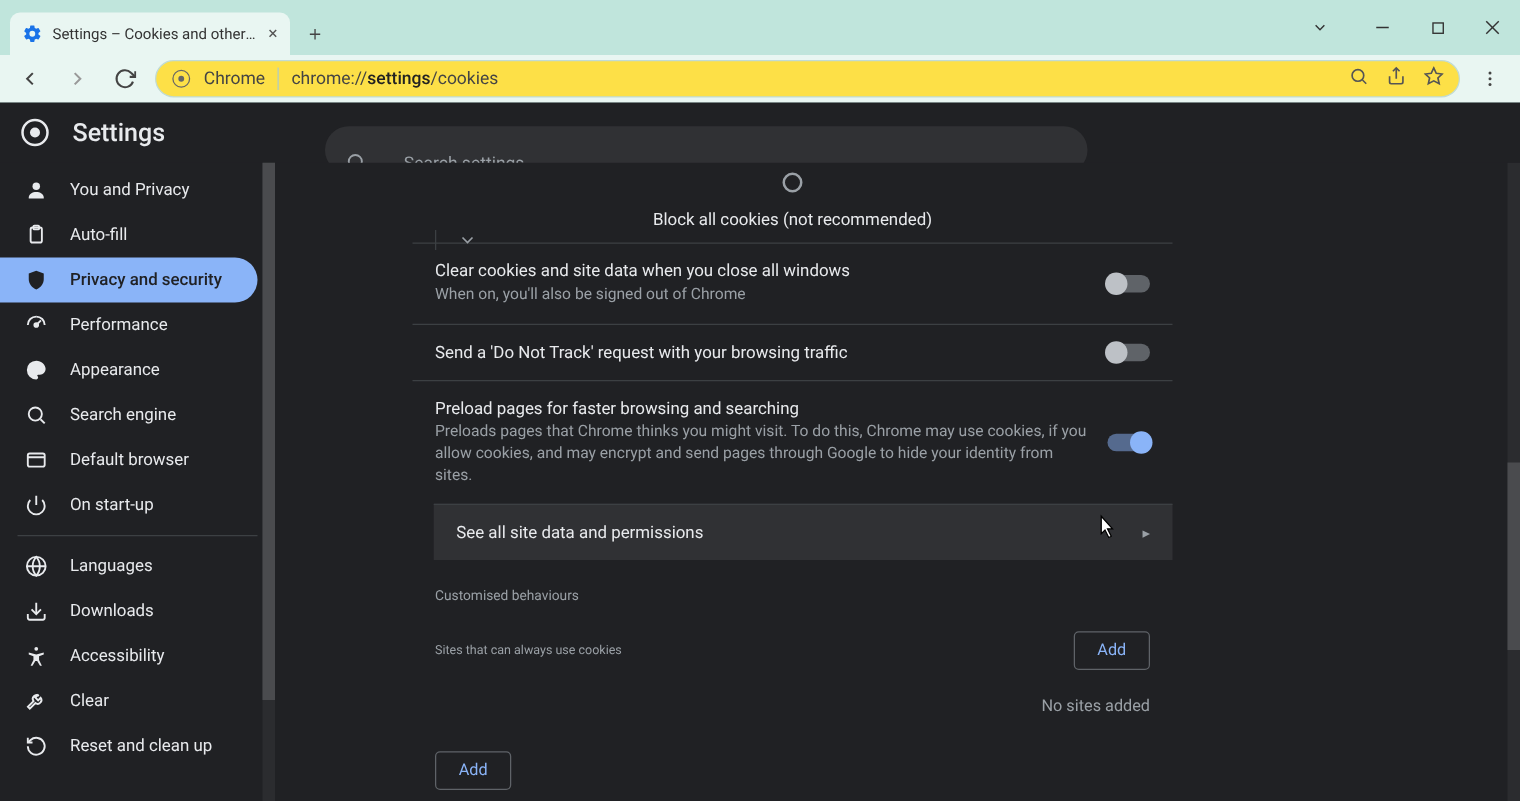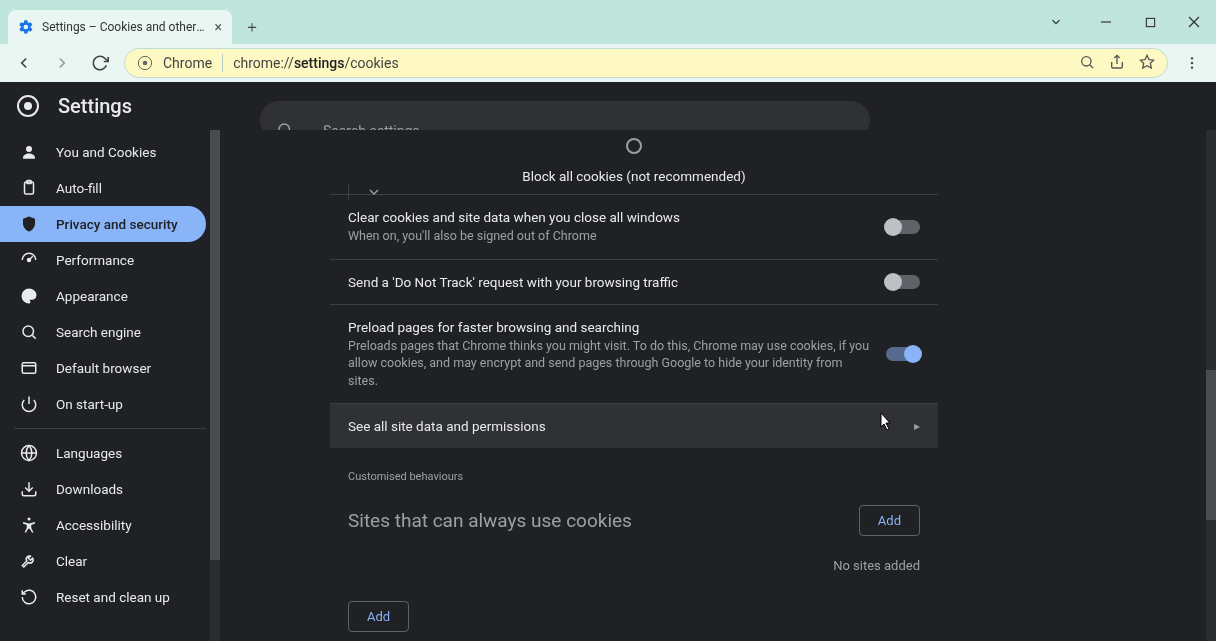--- a/index.html
+++ b/index.html
@@ -14,21 +14,21 @@
 .tab-close { color:#555; font-size:14px; cursor:pointer; }
 .newtab { width: 28px; height: 28px; display:flex; align-items:center; justify-content:center; color:#444; cursor:pointer; margin-left:6px; margin-bottom:3px;}
 .win-controls { display:flex; align-items:center; height:100%; }
 .win-controls div { width:44px; height:30px; display:flex; align-items:center; justify-content:center; color:#333; cursor:pointer; }
 .win-controls .chev { margin-right:6px; }
 
 
 .addrbar { height: 38px; background: #e9f6f2; display:flex; align-items:center; padding: 0 10px; gap:10px; }
 .nav-btn { width:28px; height:28px; display:flex; align-items:center; justify-content:center; color:#444; border-radius:50%; cursor:pointer; }
 .nav-btn.disabled { color:#999; }
-.omnibox { flex:1; background:#fef9c3; border:1px solid #c1dbd4; border-radius:16px; height:30px; display:flex; align-items:center; padding:0 12px; gap:10px; font-size:14px; color:#444; }
+.omnibox { flex:1; background:#fde047; border:1px solid #c1dbd4; border-radius:16px; height:30px; display:flex; align-items:center; padding:0 12px; gap:10px; font-size:14px; color:#444; }
 .omnibox .site-icon { width:16px; height:16px; color:#666; }
 .omnibox .sep { width:1px; height:18px; background:#b0ccc5; }
 .omnibox .url { flex:1; white-space:nowrap; overflow:hidden; }
 .omnibox .url .proto { color:#444; }
 .omnibox .url .path { color:#222; font-weight:500; }
 .omnibox-icons { display:flex; gap:14px; align-items:center; color:#555; }
 .kebab { width:28px; height:28px; display:flex; align-items:center; justify-content:center; color:#444; cursor:pointer; }
 
 
 .content { height: 559px; background:#202124; display:flex; flex-direction:column; position:relative; }
@@ -61,26 +61,26 @@
 .setting-desc { color:#9aa0a6; font-size:12.5px; margin-top:2px; line-height:1.4; }
 .radio { width:16px; height:16px; border:2px solid #9aa0a6; border-radius:50%; flex-shrink:0; }
 .expand-col { width:50px; display:flex; justify-content:center; border-left:1px solid #3c4043; align-self:stretch; align-items:center; margin:-14px -18px -14px 0; }
 .chev-down { color:#9aa0a6; }
 
 .toggle { width:34px; height:14px; background:#5f6368; border-radius:7px; position:relative; cursor:pointer; flex-shrink:0; }
 .toggle::after { content:""; position:absolute; width:18px; height:18px; background:#bdc1c6; border-radius:50%; top:-2px; left:-2px; }
 .toggle.on { background:#8ab4f880; }
 .toggle.on::after { background:#8ab4f8; left:auto; right:-2px; }
 
-.setting-row.hover { background:#303134; }
+.setting-row.hover { background:#303134;margin-left:17px; }
 .arrow-right { color:#9aa0a6; font-size:12px; }
 
 .section-header { color:#9aa0a6; font-size:11px; padding:22px 18px 8px; }
 .subsection { padding:14px 18px; display:flex; align-items:center; justify-content:space-between; }
-.subsection .sub-title { color:#9aa0a6; font-size:19px; }
+.subsection .sub-title { color:#9aa0a6; font-size:10px; }
 .add-btn { border:1px solid #5f6368; color:#8ab4f8; background:transparent; padding:7px 18px; border-radius:4px; font-size:13px; cursor:pointer; }
 .empty-msg { color:#9aa0a6; font-size:13px; padding:8px 18px 14px 40px;text-align:right; }
 
 .cursor { position:absolute; left:655px; top:281px; pointer-events:none; }
 
 </style>
 </head>
 <body>
 
 <div class="titlebar">
@@ -194,21 +194,21 @@
 
   <div class="body-area">
 
     <div class="sidebar">
       <div id="nav-primary">
           <div class="nav-item">
             <span class="nav-ico"><svg viewBox="0 0 24 24" width="18" height="18" fill="currentColor">
                 <circle cx="12" cy="8" r="4"></circle>
                 <path d="M4 20c0-4 4-6 8-6s8 2 8 6v1H4z"></path>
               </svg></span>
-            <span>You and Cookies</span>
+            <span>You and Privacy</span>
           </div>
           <div class="nav-item">
             <span class="nav-ico"><svg viewBox="0 0 24 24" width="18" height="18" fill="none" stroke="currentColor" stroke-width="2">
                 <rect x="6" y="4" width="12" height="16" rx="2"></rect>
                 <rect x="9" y="2" width="6" height="4" rx="1"></rect>
               </svg></span>
             <span>Auto-fill</span>
           </div>
           <div class="nav-item active">
             <span class="nav-ico"><svg viewBox="0 0 24 24" width="18" height="18" fill="currentColor">

